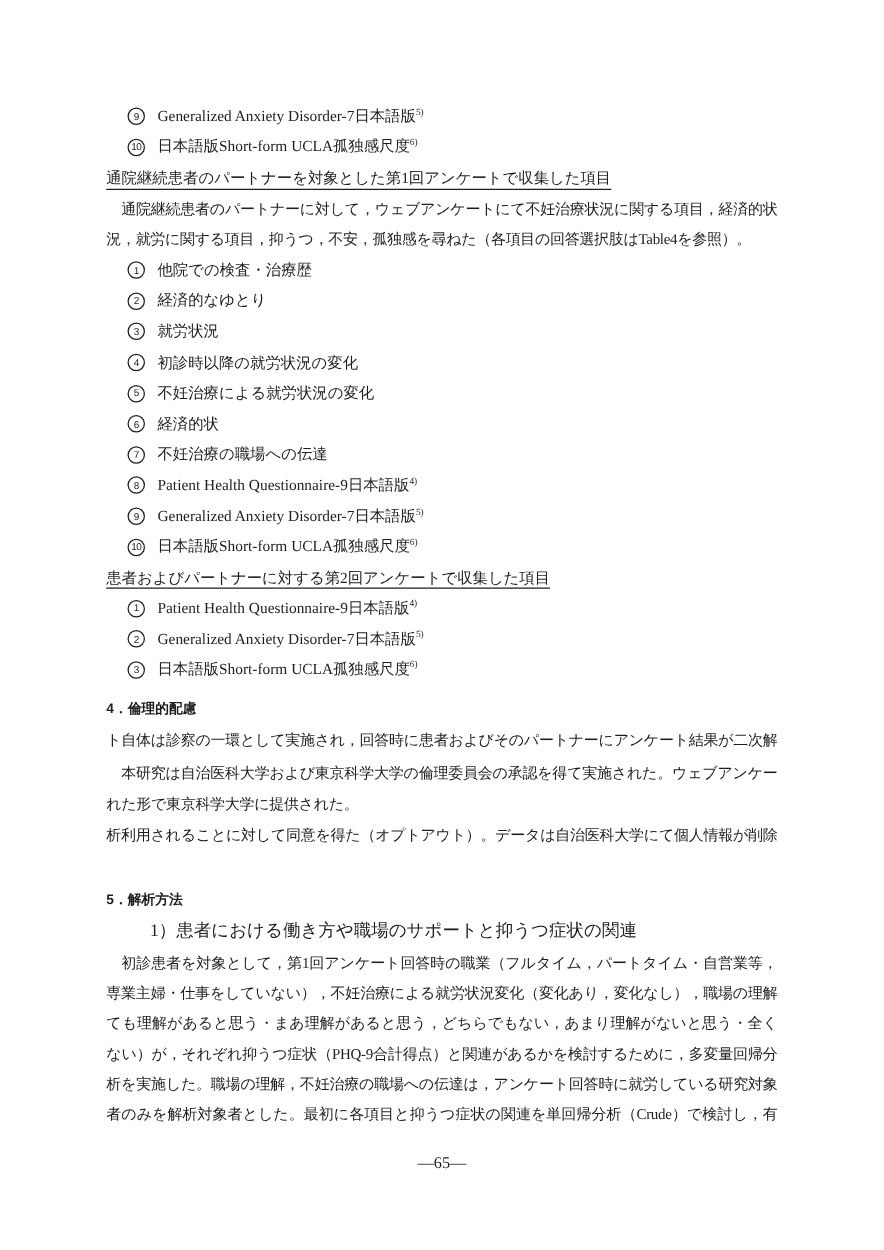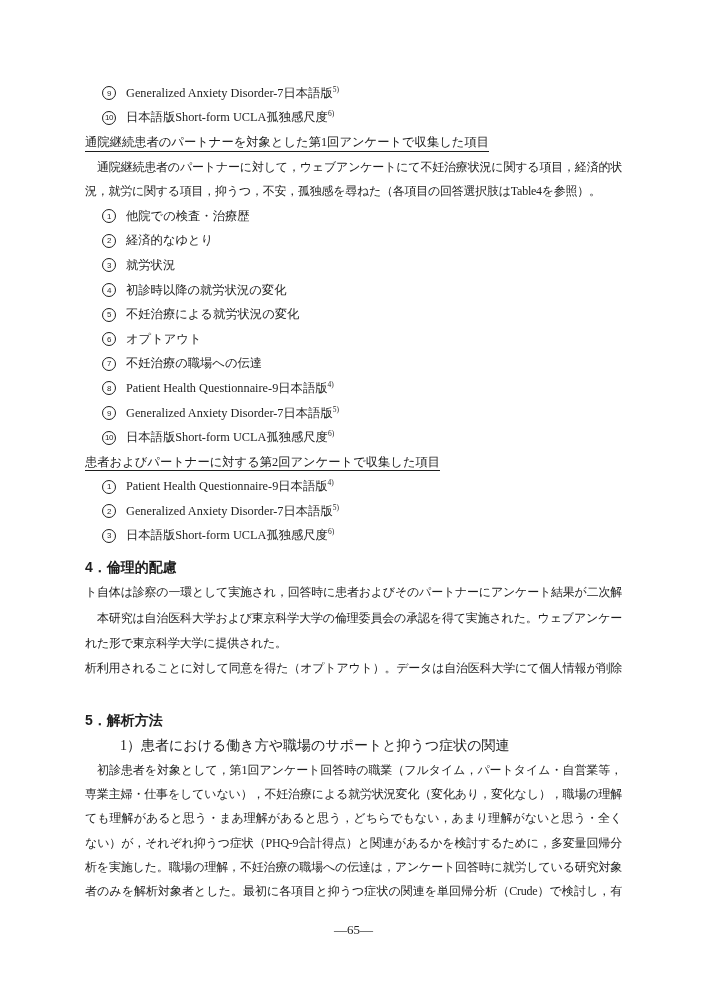--- a/index.html
+++ b/index.html
@@ -52,21 +52,21 @@
   .pline.j { text-align-last: justify; }
   .pline.ind { text-indent: 1em; }
 
   .ethics-line, .analysis-line { height: 25.4px; line-height: 25.4px; }
   .analysis-line { height: 24.3px; line-height: 24.3px; }
 
   
   .sec-heading {
     font-family: "Liberation Sans", "DejaVu Sans", sans-serif;
     font-weight: bold;
-    font-size: 14px;
+    font-size: 11px;
     height: 26px; line-height: 26px;
   }
   .sec4 { margin-top: 6px; }
   .sec5 { margin-top: 25px; }
 
   .sub-heading { height: 25px; line-height: 25px; font-size: 14px; padding-left: 3px; margin-left: 32px; }
 
   .page-number {
     margin-top: 13px;
     height: 25px; line-height: 25px;
@@ -111,21 +111,21 @@
     <div class="li">
       <span class="circ">4</span>
       <span class="li-text"><span>初診時以降の就労状況の変化</span><sup></sup></span>
     </div>
     <div class="li">
       <span class="circ">5</span>
       <span class="li-text"><span>不妊治療による就労状況の変化</span><sup></sup></span>
     </div>
     <div class="li">
       <span class="circ">6</span>
-      <span class="li-text"><span>オプトアウト</span><sup></sup></span>
+      <span class="li-text"><span>経済的状</span><sup></sup></span>
     </div>
     <div class="li">
       <span class="circ">7</span>
       <span class="li-text"><span>不妊治療の職場への伝達</span><sup></sup></span>
     </div>
     <div class="li">
       <span class="circ">8</span>
       <span class="li-text"><span>Patient Health Questionnaire-9日本語版</span><sup>4)</sup></span>
     </div>
     <div class="li">

